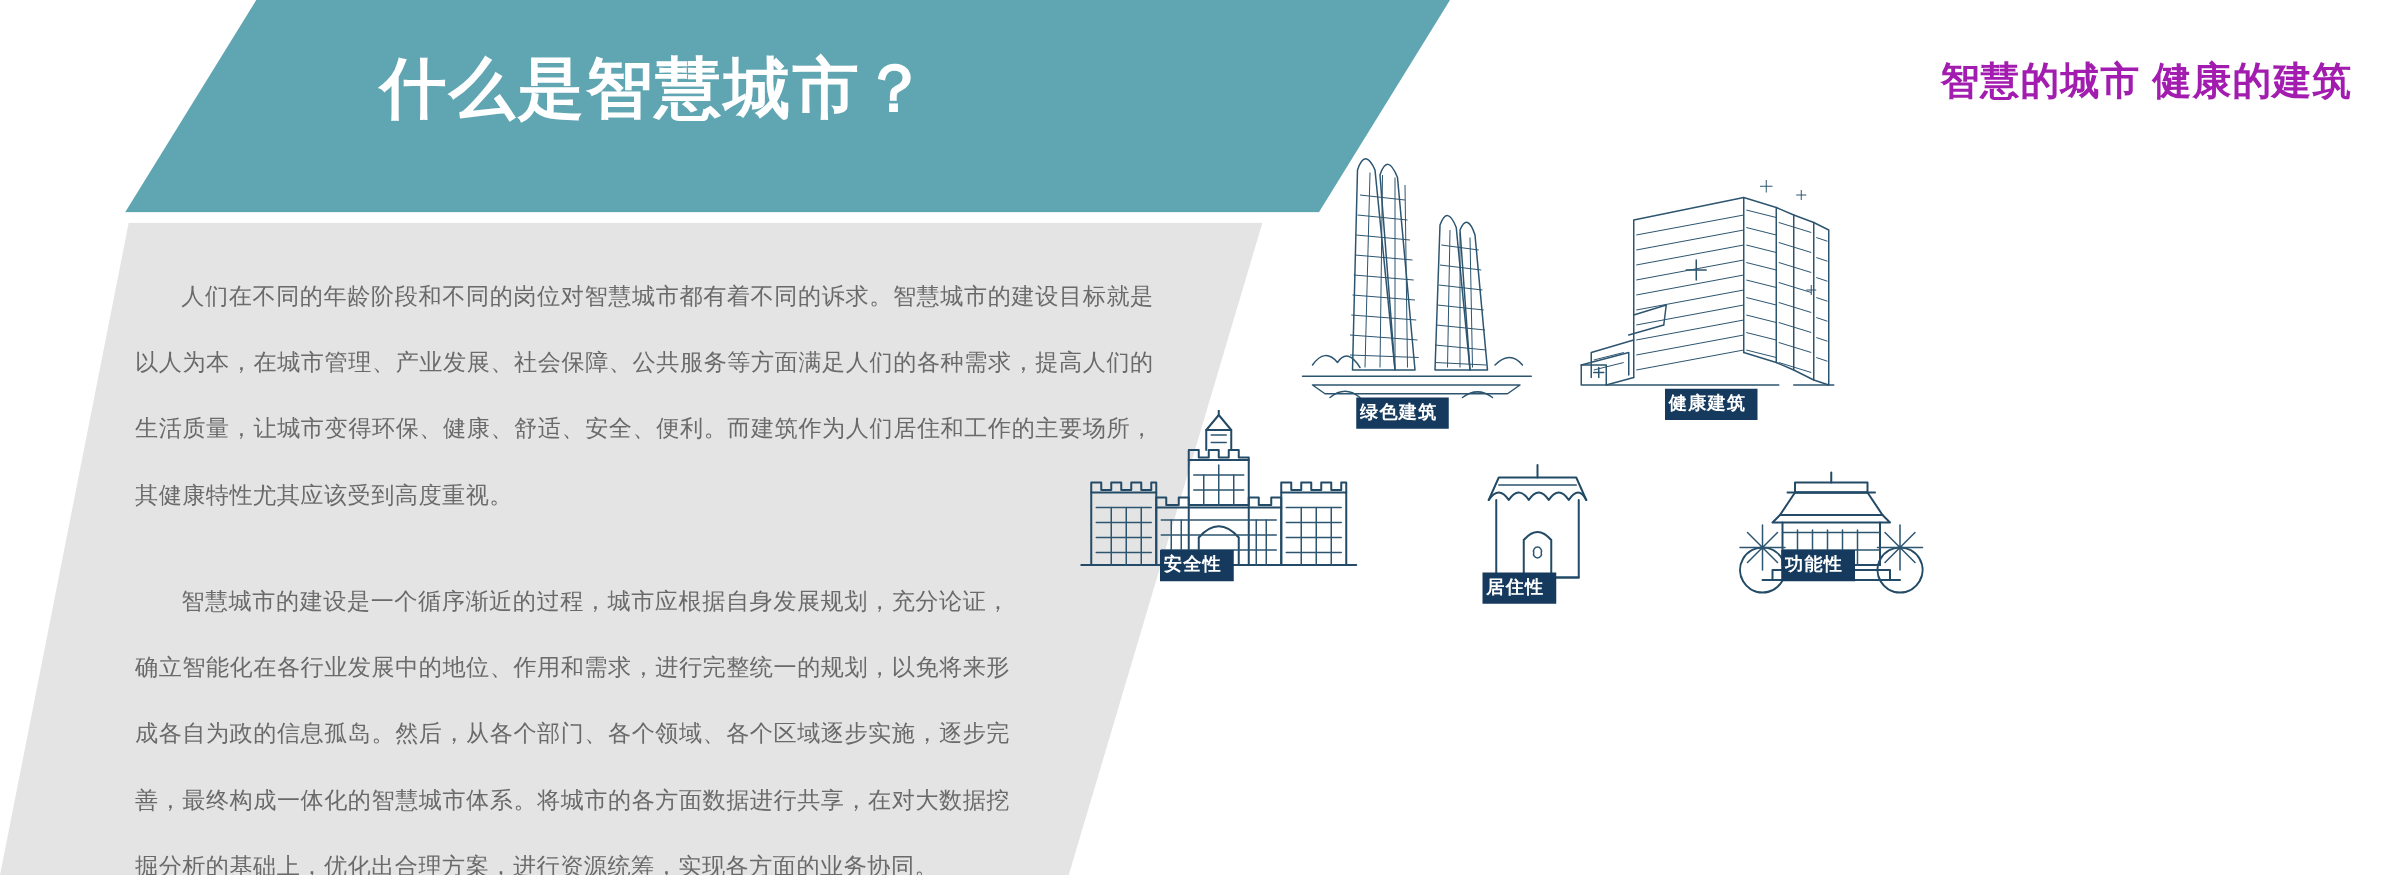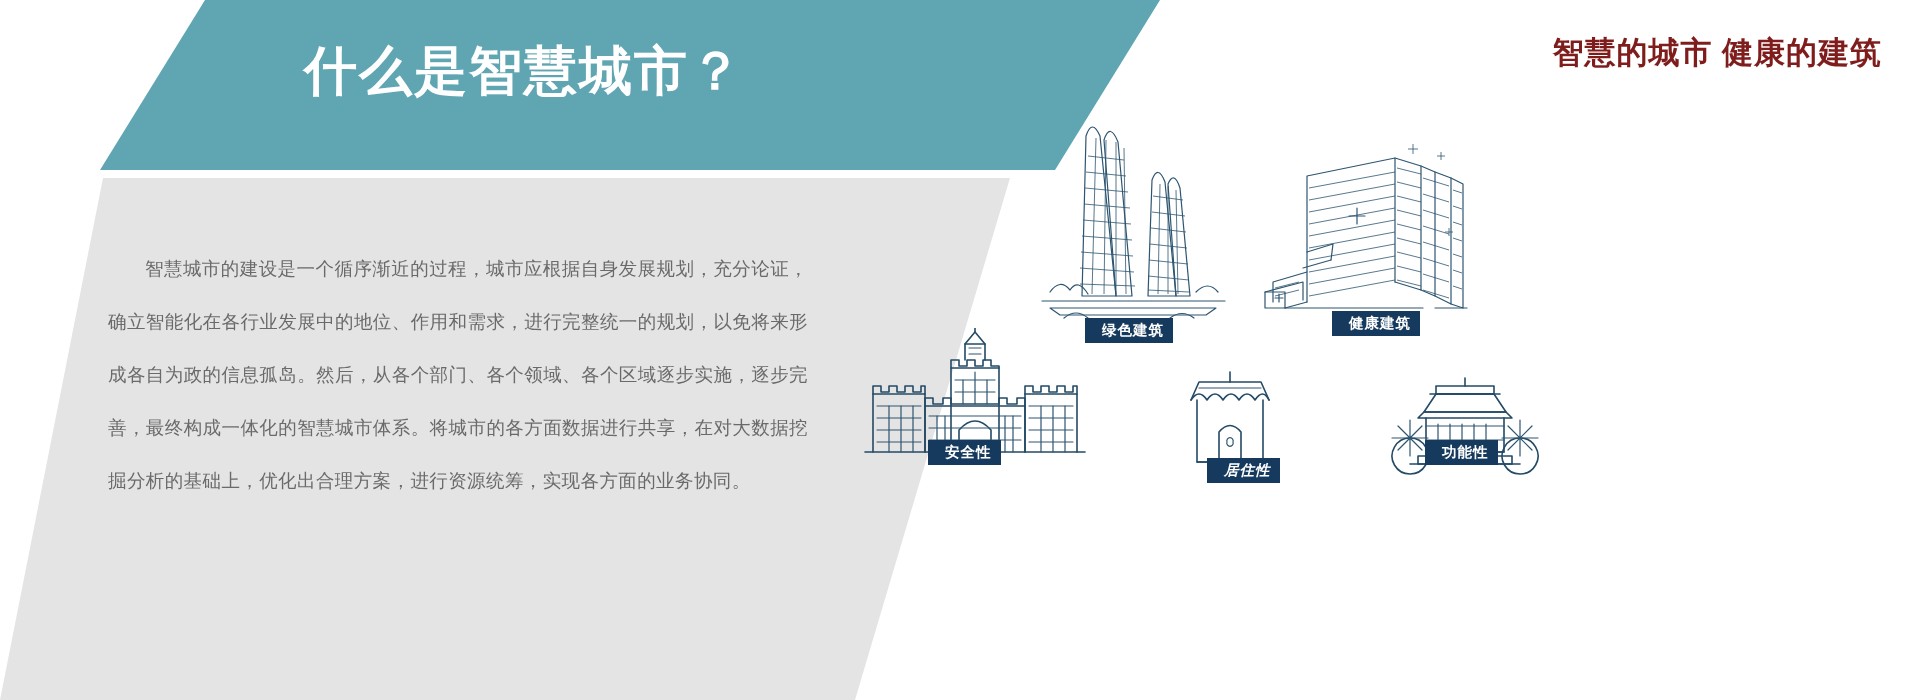--- a/index.html
+++ b/index.html
@@ -51,73 +51,74 @@
     text-align: justify;
     text-justify: inter-ideograph;
     letter-spacing: 0.4px;
   }
   .para.first { text-indent: 2em; }
   .para.second { text-indent: 2em; margin-top: 32px; width: 700px; }
 
   
   .right-heading {
     position: absolute;
-    right: 38px; top: 32px;
+    right: 38px; top: 44px;
     font-size: 31px;
     font-weight: bold;
-    color: #7f1d1d;
+    color: #a21caf;
     letter-spacing: 1px;
     white-space: nowrap;
   }
 
   
   .illus-area { position: absolute; left: 1020px; top: 96px; width: 900px; height: 560px; }
   .fig { position: absolute; }
   .fig svg { display: block; }
   .badge {
     position: absolute;
     background: #163a5e;
     color: #ffffff;
     font-size: 14.5px;
     font-weight: bold;
-    padding: 3px 9px 4px 17px;
+    padding: 3px 9px 4px 3px;
     letter-spacing: 1px;
     white-space: nowrap;
     line-height: 1.25;
   }
 
   
   .fig-green   { left: 0px;   top: 0px;   }
   .fig-health  { left: 225px; top: 36px;  }
   .fig-safety  { left: -165px; top: 232px; }
   .fig-living  { left: 155px; top: 268px; }
   .fig-function{ left: 360px; top: 272px; }
 
   .badge-green    { left: 65px;  top: 222px; }
   .badge-health   { left: 275px; top: 215px; margin-left: 37px; }
   .badge-safety   { left: -92px; top: 344px; }
-  .badge-living   { left: 187px; top: 362px; font-style: italic; }
+  .badge-living   { left: 166px; top: 362px; }
   .badge-function { left: 405px; top: 344px; }
 
   .ink   { fill: none; stroke: #2d5570; stroke-width: 1.2; stroke-linecap: round; stroke-linejoin: round; }
   .ink-t { fill: none; stroke: #2d5570; stroke-width: 0.8; }
   .ink-b { fill: none; stroke: #234a66; stroke-width: 1.6; stroke-linecap: round; stroke-linejoin: round; }
 </style>
 </head>
 <body>
 
 <div class="stage">
 
   <div class="banner"></div>
   <div class="banner-title">什么是智慧城市？</div>
 
   <div class="right-heading">智慧的城市  健康的建筑</div>
 
   <div class="panel"></div>
   <div class="panel-body">
+    <p class="para first">人们在不同的年龄阶段和不同的岗位对智慧城市都有着不同的诉求。智慧城市的建设目标就是以人为本，在城市管理、产业发展、社会保障、公共服务等方面满足人们的各种需求，提高人们的生活质量，让城市变得环保、健康、舒适、安全、便利。而建筑作为人们居住和工作的主要场所，其健康特性尤其应该受到高度重视。</p>
     <p class="para second">智慧城市的建设是一个循序渐近的过程，城市应根据自身发展规划，充分论证，确立智能化在各行业发展中的地位、作用和需求，进行完整统一的规划，以免将来形成各自为政的信息孤岛。然后，从各个部门、各个领域、各个区域逐步实施，逐步完善，最终构成一体化的智慧城市体系。将城市的各方面数据进行共享，在对大数据挖掘分析的基础上，优化出合理方案，进行资源统筹，实现各方面的业务协同。</p>
   </div>
 
   <div class="illus-area">
 
     <div class="fig fig-green">
       <svg width="240" height="230" viewBox="0 0 240 230">
         <g class="ink">
           <path d="M62 200 L66 40 Q72 22 80 40 L96 200 Z"></path>
           <path d="M96 200 L84 44 Q90 26 98 46 L112 200 Z"></path>

